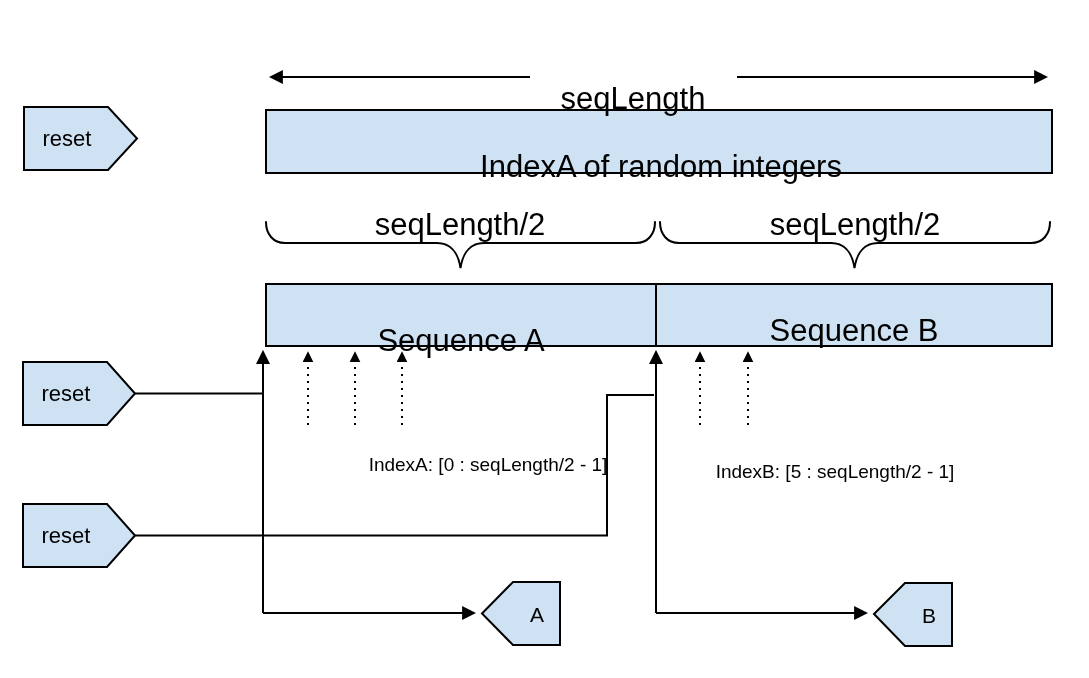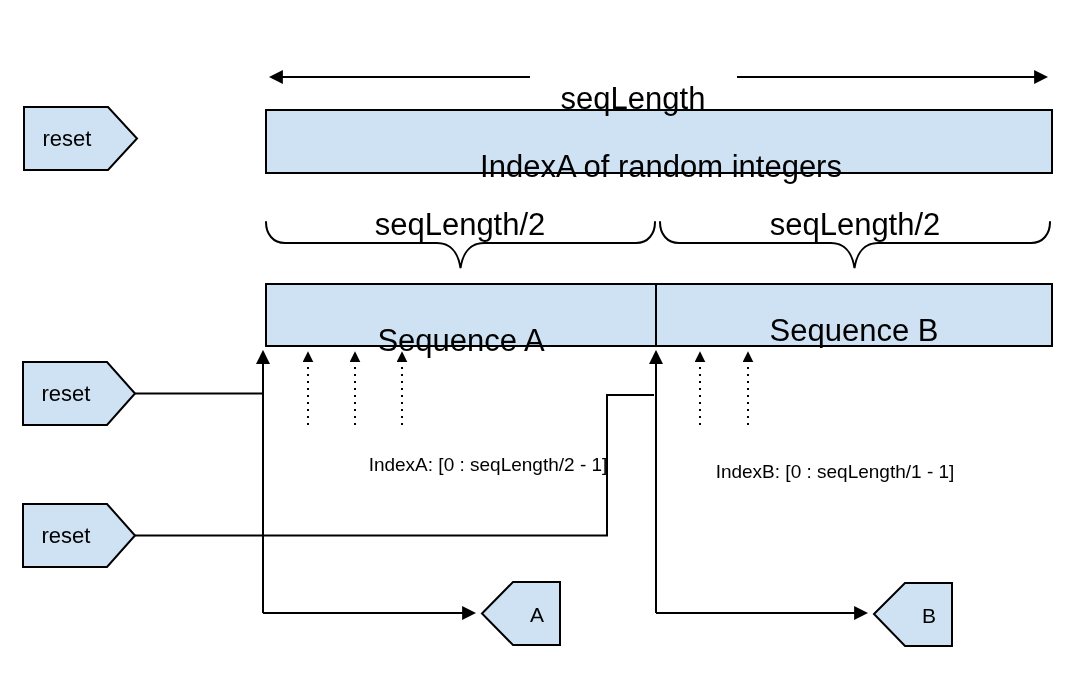--- a/index.html
+++ b/index.html
@@ -98,18 +98,18 @@
   <div class="lbl lbl-big" style="left:855px; top:200px;">seqLength/2</div>
 
   <div class="lbl lbl-big" style="left:461px; top:316px;">Sequence A</div>
   <div class="lbl lbl-big" style="left:854px; top:306px;">Sequence B</div>
 
   <div class="lbl lbl-sm" style="left:67px; top:139px;">reset</div>
   <div class="lbl lbl-sm" style="left:66px; top:394px;">reset</div>
   <div class="lbl lbl-sm" style="left:66px; top:536px;">reset</div>
 
   <div class="lbl lbl-md" style="left:442px; top:464px;margin-left:46px;">IndexA: [0 : seqLength/2 - 1]</div>
-  <div class="lbl lbl-md" style="left:835px; top:471px;">IndexB: [0 : seqLength/1 - 1]</div>
+  <div class="lbl lbl-md" style="left:835px; top:471px;">IndexB: [5 : seqLength/2 - 1]</div>
 
   <div class="lbl lbl-out" style="left:537px; top:614px;">A</div>
   <div class="lbl lbl-out" style="left:929px; top:615px;">B</div>
 
 </div>
 
 </body></html>

